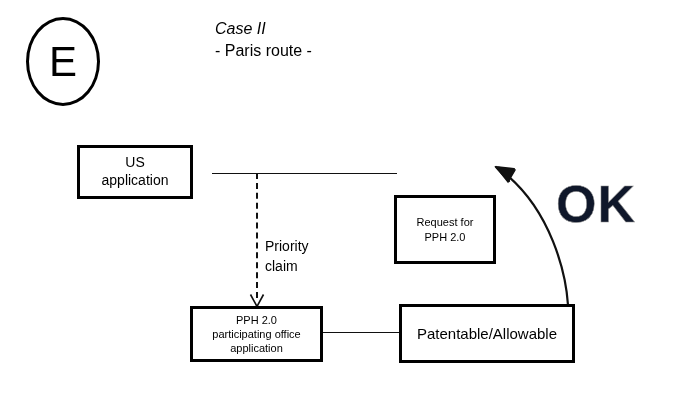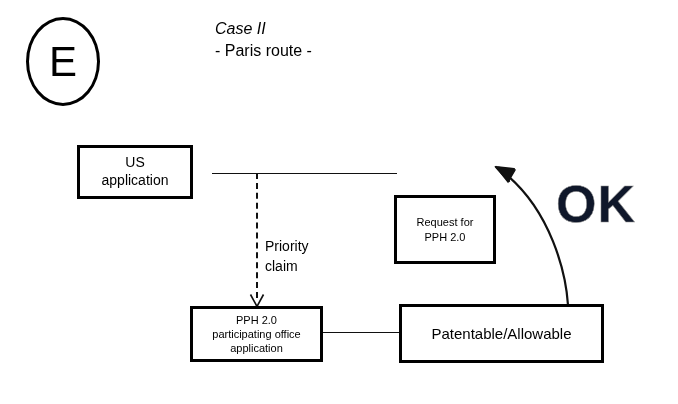--- a/index.html
+++ b/index.html
@@ -85,21 +85,21 @@
     left: 394px; top: 147px;  width: 102px; height: 69px; margin-top: 48px;
   }
   #node-request-pph .node-text { font-size: 11px; }
 
   #node-participating-office {
     left: 190px; top: 306px;  width: 133px; height: 56px;
   }
   #node-participating-office .node-text { font-size: 11px; }
 
   #node-patentable {
-    left: 399px; top: 304px;  width: 205px; height: 59px;
+    left: 399px; top: 304px;  width: 176px; height: 59px;
   }
   #node-patentable .node-text { font-size: 15px; }
 
   
   .connector-h {
     position: absolute;
     height: 0;
     border-top: 1.5px solid #111;
     z-index: 1;
   }

